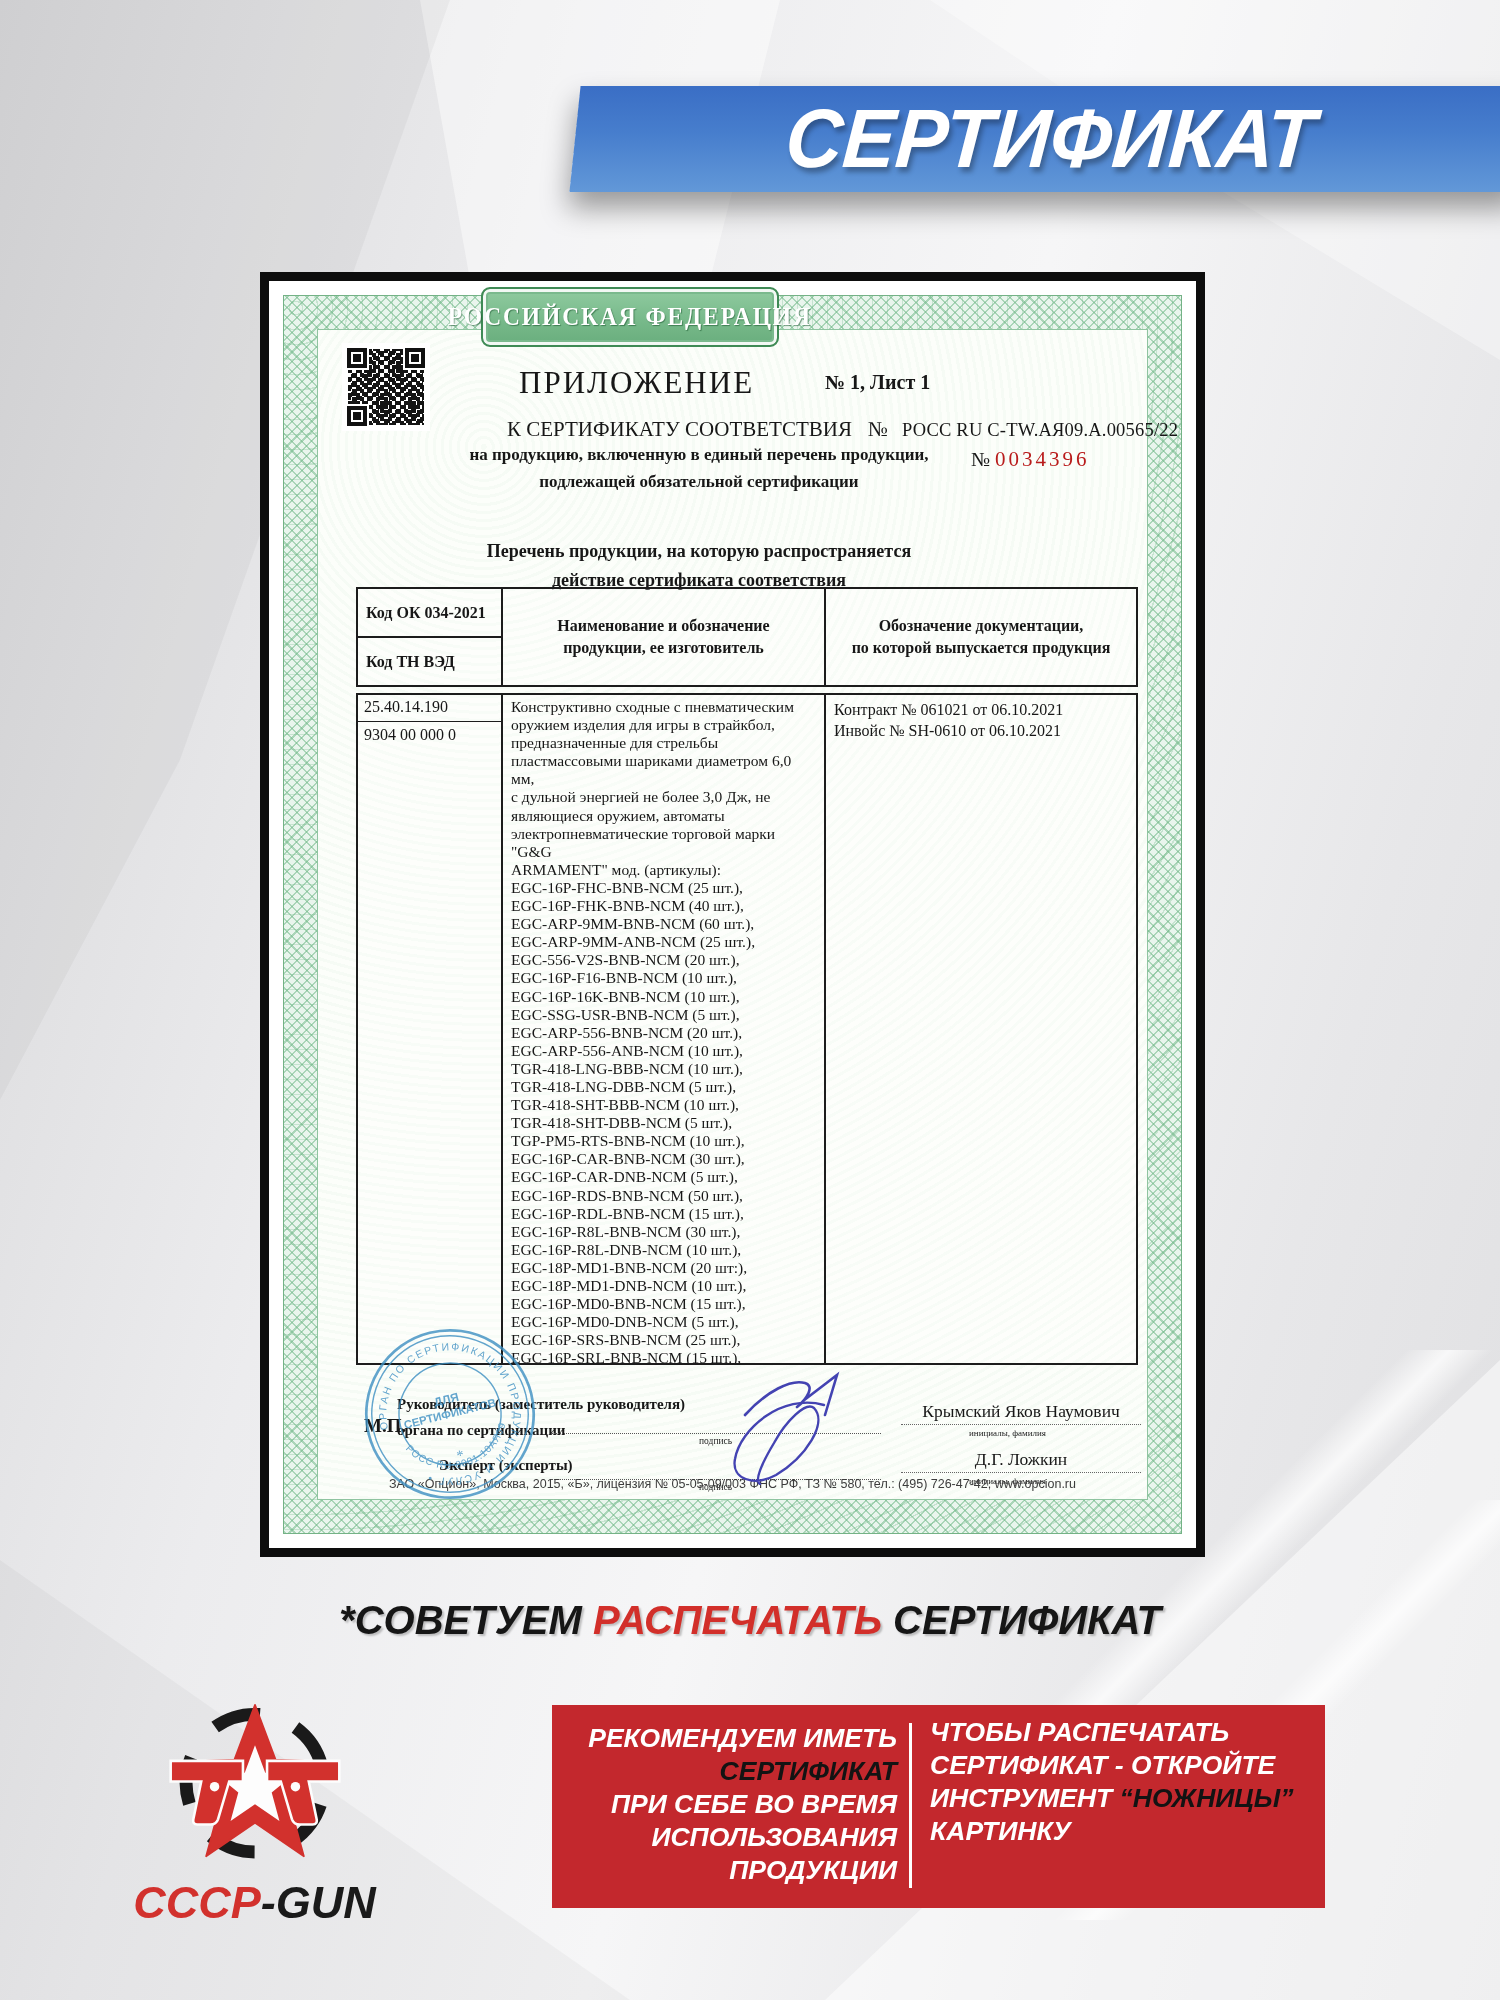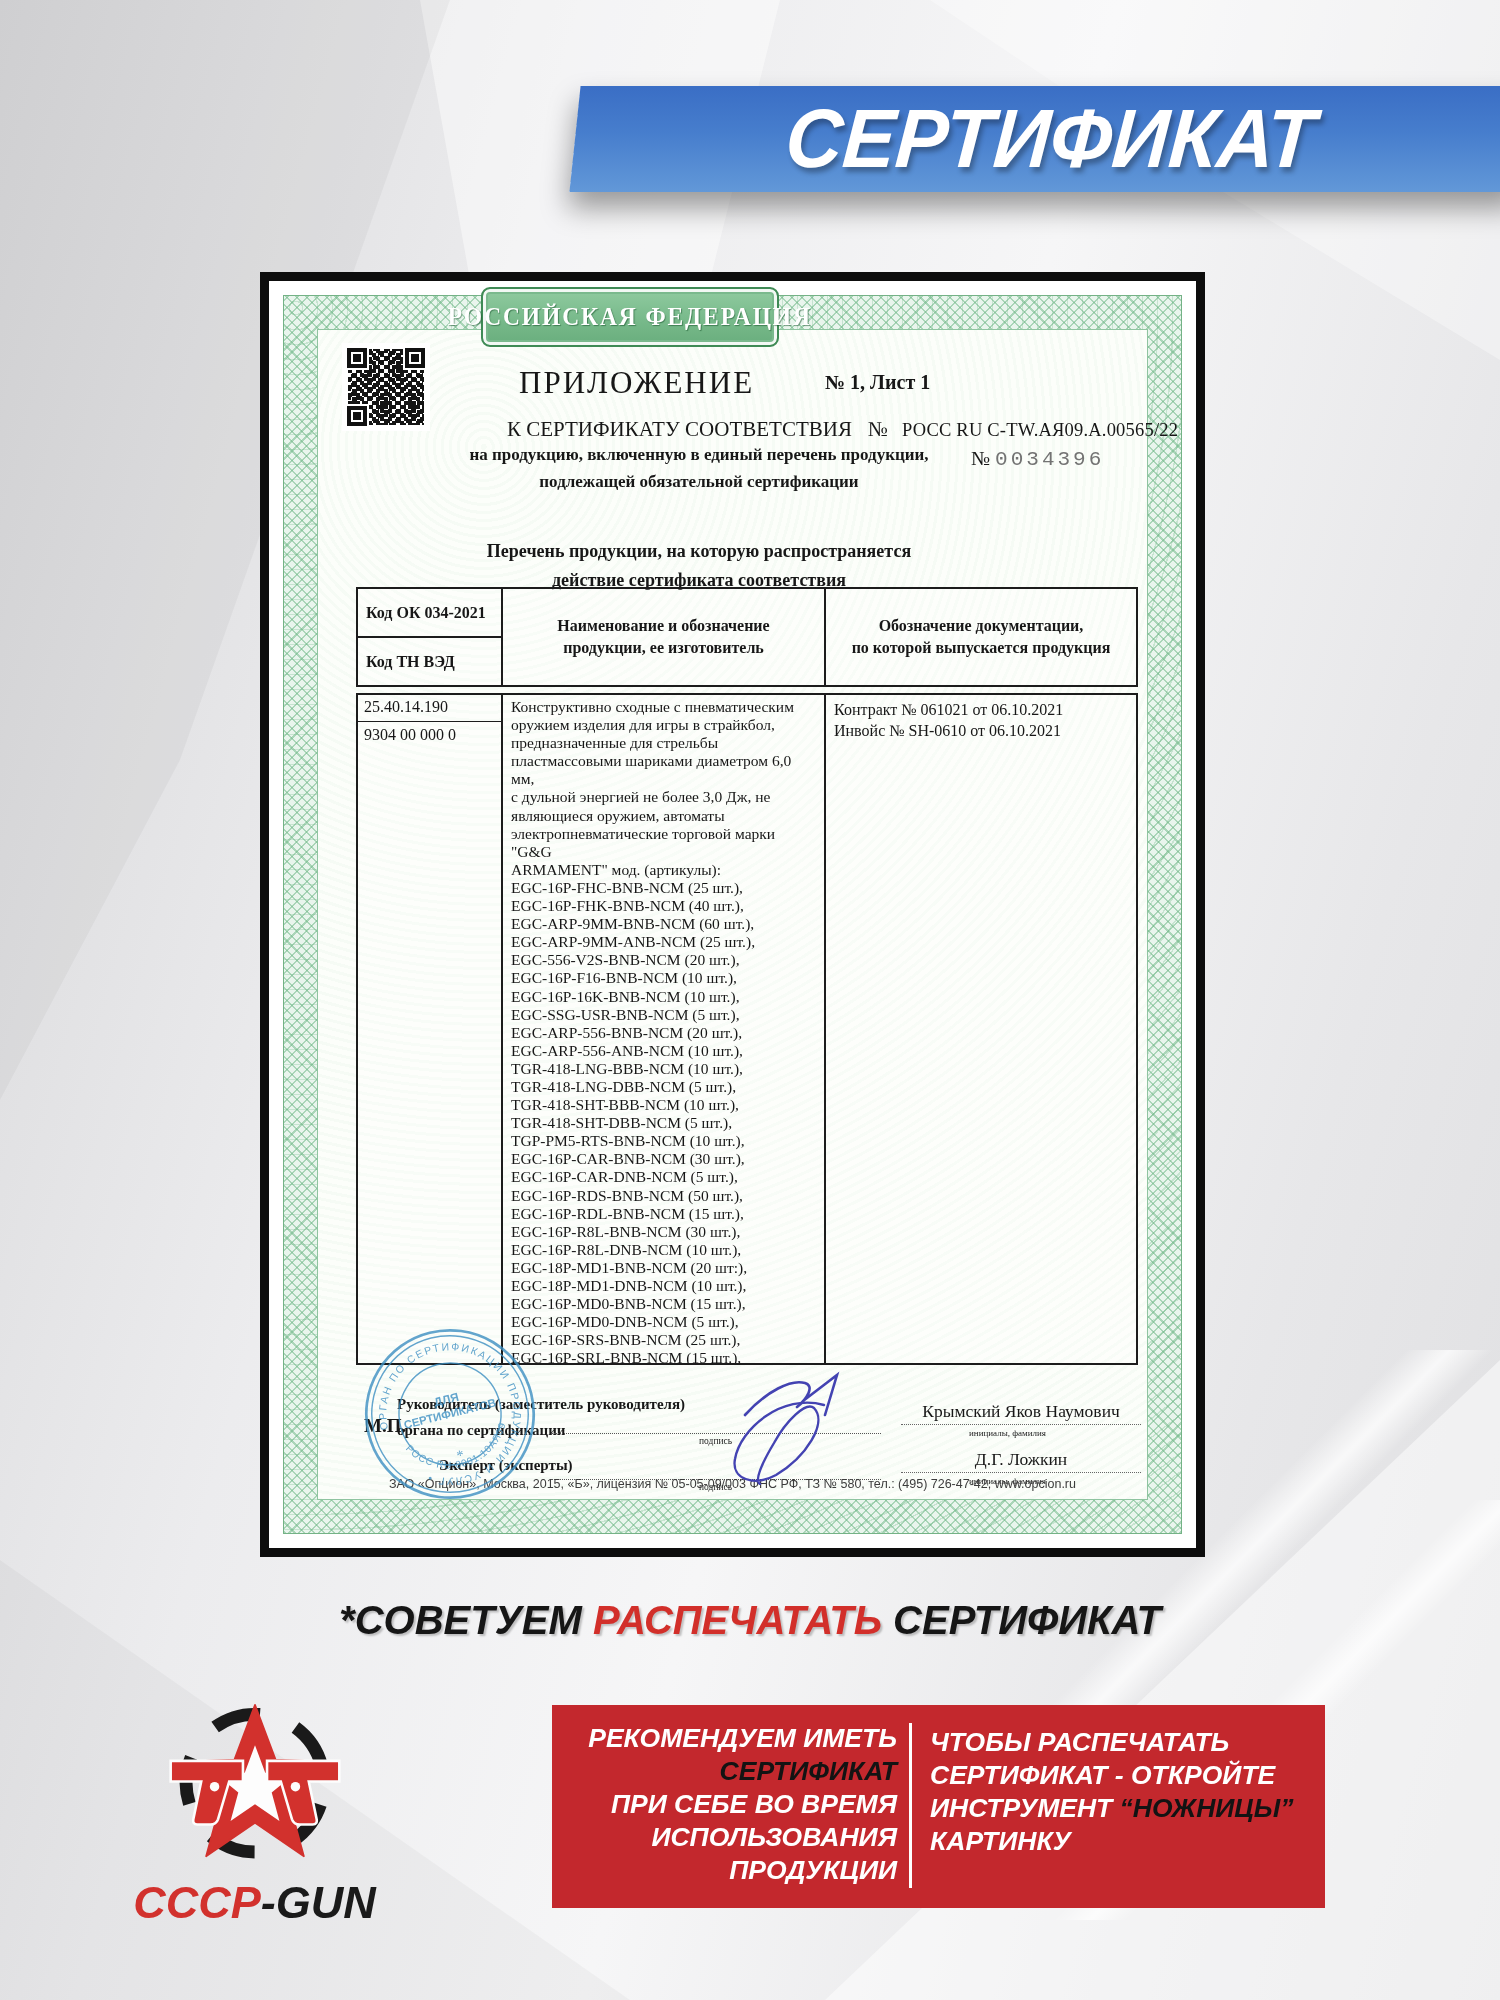--- a/index.html
+++ b/index.html
@@ -53,21 +53,21 @@
   .fd-tl{left:5px;top:5px}.fd-tr{right:5px;top:5px}.fd-bl{left:5px;bottom:5px}
 
   .doc-type{position:absolute;left:250px;top:84px;font:400 31px "Liberation Serif",serif;letter-spacing:2px;}
   .doc-no{position:absolute;left:556px;top:90px;font:bold 20px "Liberation Serif",serif;}
   .cert-line{position:absolute;left:238px;top:136px;font:400 21px "Liberation Serif",serif;white-space:nowrap;}
   .cert-line .nosign{margin:0 14px 0 16px;}
   .cert-line .num{font-size:18.5px;letter-spacing:.2px;}
   .clause{position:absolute;left:160px;top:160px;width:540px;text-align:center;
       font:bold 17px/27px "Liberation Serif",serif;white-space:pre-line;}
   .blank-no{position:absolute;left:702px;top:166px;font:400 20px "Liberation Serif",serif;}
-  .blank-no .red{color:#737373;font-family:Liberation Mono, monospace;letter-spacing:3px;font-size:21px;}
+  .blank-no .red{color:#b91c1c;font-family:Liberation Serif, serif;letter-spacing:3px;font-size:21px;}
   .list-title{position:absolute;left:85px;top:256px;width:690px;text-align:center;
       font:bold 18px/29px "Liberation Serif",serif;white-space:pre-line;}
 
   .tbl{box-sizing:border-box;border:2px solid #1c1c1c;display:flex;position:absolute;background:rgba(255,255,255,.25);}
   .tbl-head{left:87px;top:306px;width:782px;height:100px;}
   .tbl-body{left:87px;top:412px;width:782px;height:672px;}
   .c1{width:145px;border-right:2px solid #1c1c1c;display:flex;flex-direction:column;box-sizing:border-box;}
   .c1 .cell{flex:1;display:flex;align-items:center;padding-left:8px;font:bold 16px "Liberation Serif",serif;}
   .c1 .cell.topc{border-bottom:2px solid #1c1c1c;}
   .c2{width:323px;border-right:2px solid #1c1c1c;box-sizing:border-box;}
@@ -109,21 +109,21 @@
   
   .advice{position:absolute;left:0;width:100%;top:1598px;text-align:center;
       font:italic 800 40px "Liberation Sans",sans-serif;color:#161616;
       text-shadow:2px 2px 2px rgba(0,0,0,.22);white-space:nowrap;}
   .advice .red{color:#d22f2a;}
 
   
   .red-banner{position:absolute;left:552px;top:1705px;width:773px;height:203px;background:#c3282d;display:flex;box-sizing:border-box;}
   .rb-left{width:357px;padding:17px 12px 0 0;text-align:right;box-sizing:border-box;}
   .rb-div{width:3px;background:#fff;margin:18px 0 20px;}
-  .rb-right{flex:1;padding:21px 0 0 18px;text-align:left;}
+  .rb-right{flex:1;padding:11px 0 0 18px;text-align:left;}
   .rb-line{font:italic 800 26.5px/33px "Liberation Sans",sans-serif;color:#fff;white-space:nowrap;}
   .rb-line .dark,.rb-line.dark{color:#131313;}
 
   
   .logo{position:absolute;left:112px;top:1692px;width:285px;text-align:center;}
   .brand{font:italic 900 45px "Liberation Sans",sans-serif;letter-spacing:0;margin-top:-4px;white-space:nowrap;}
   .brand .r{color:#d2312d;} .brand .k{color:#1a1a1a;}
 </style>
 </head>
 <body>

